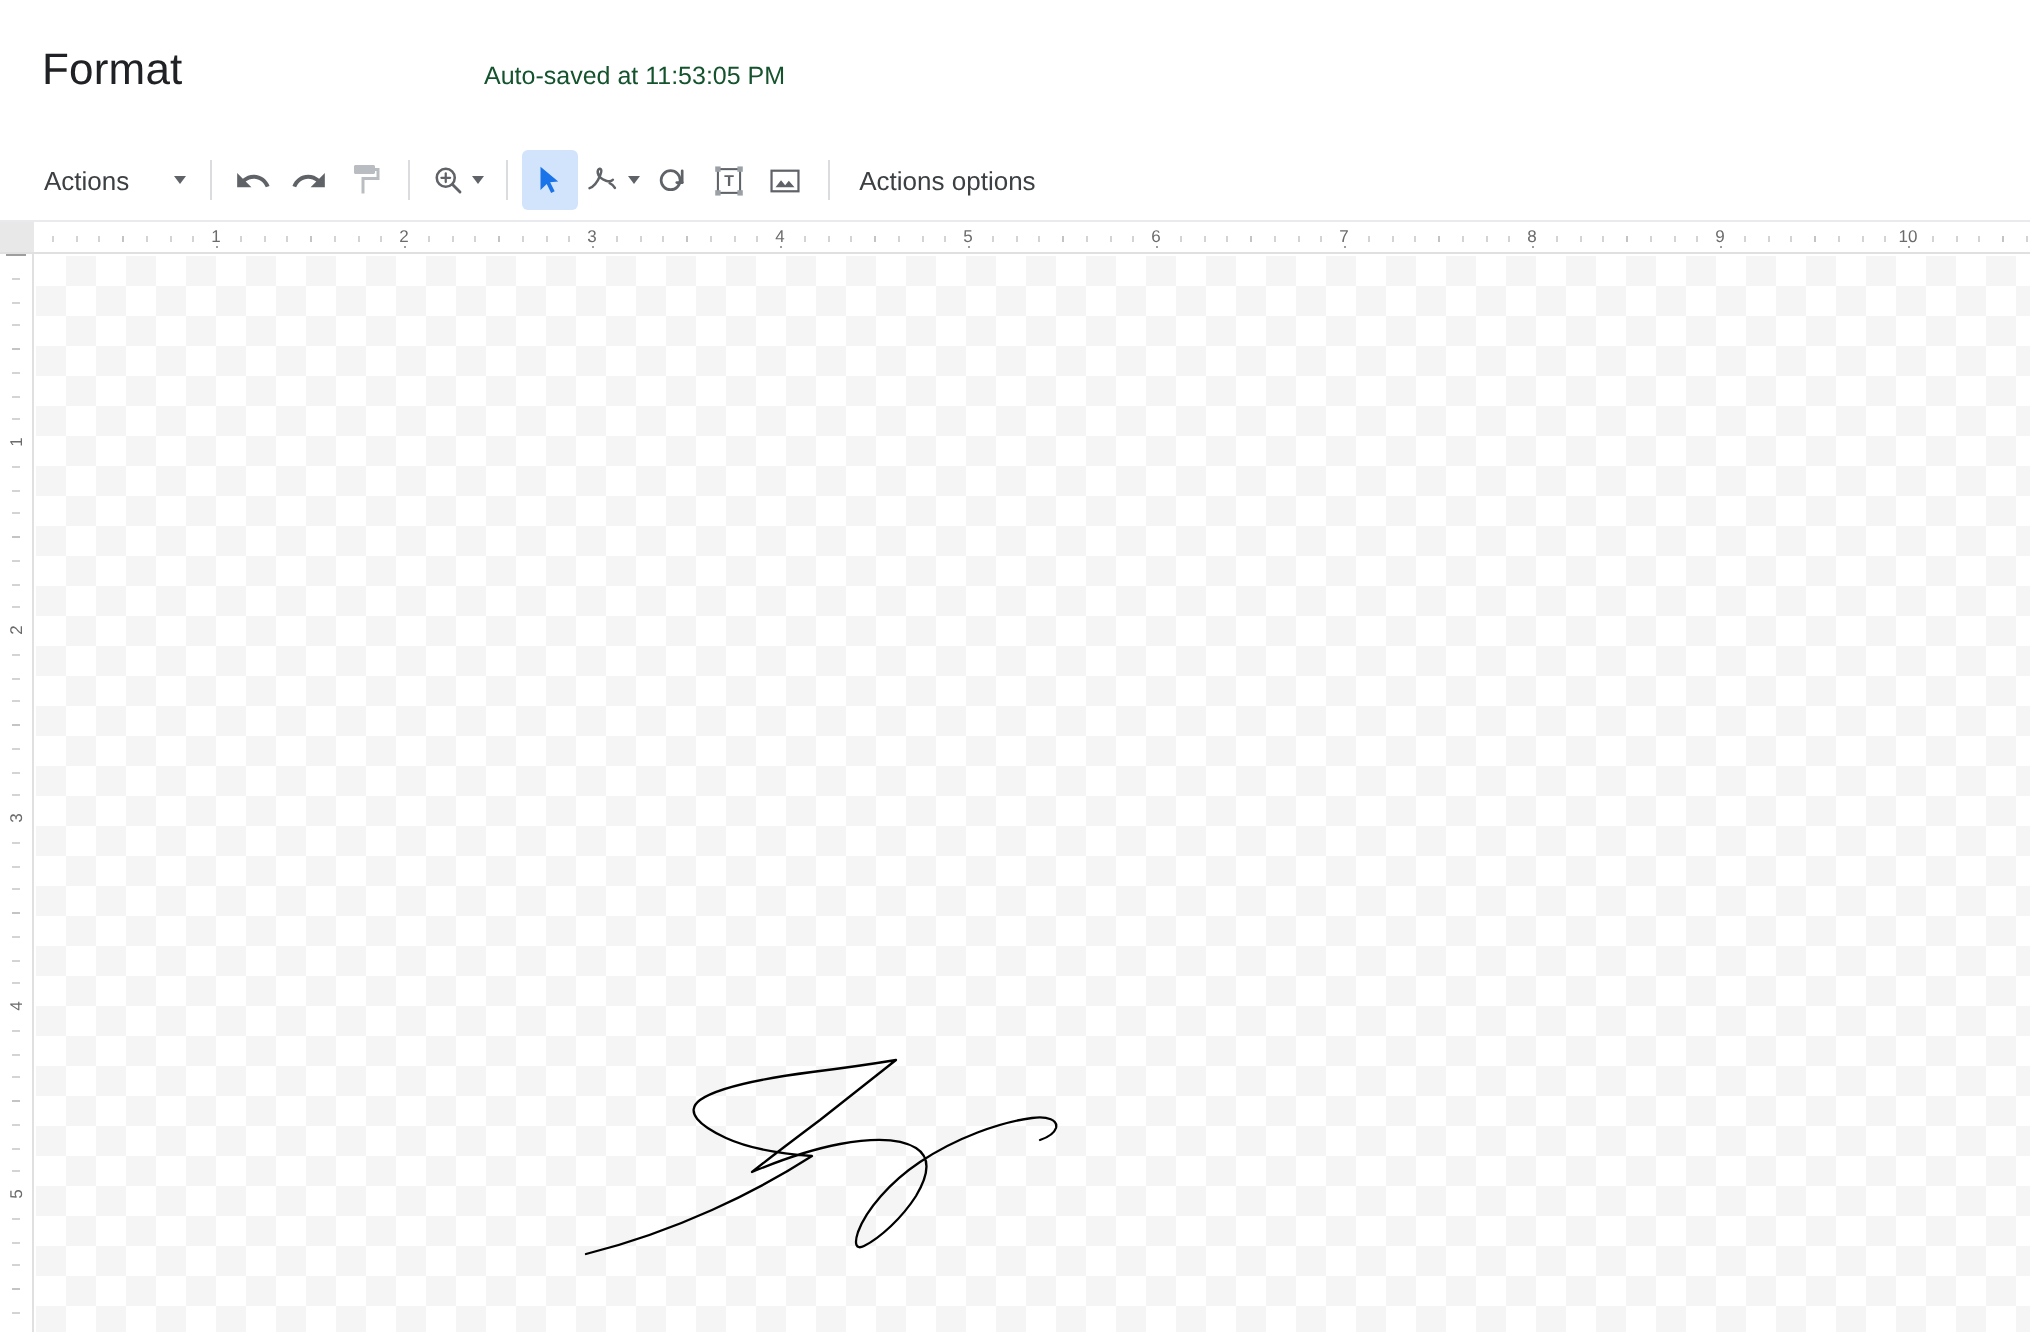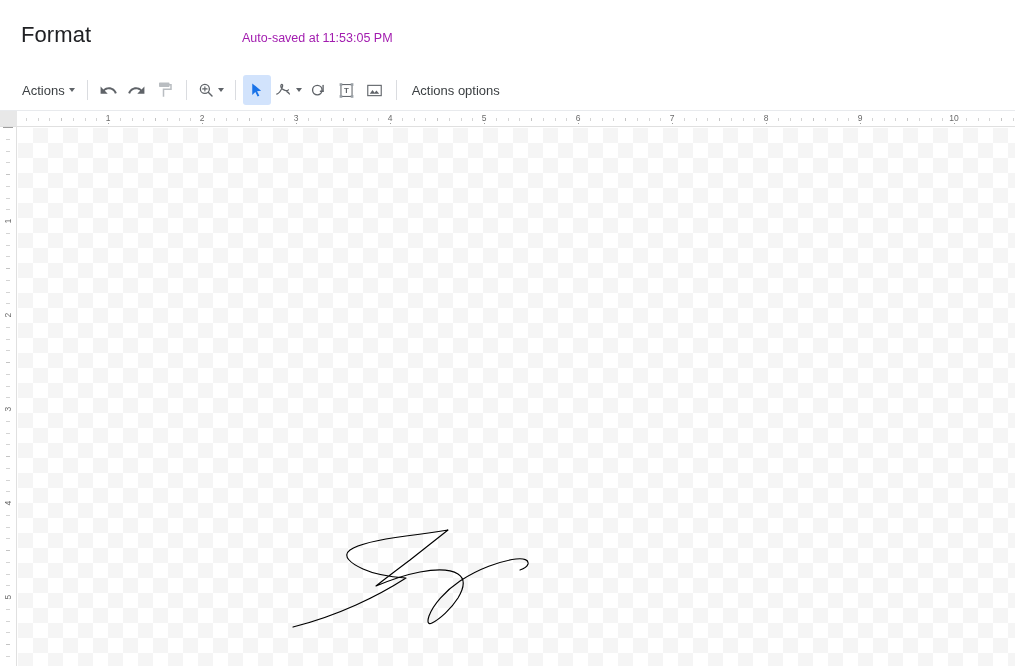--- a/index.html
+++ b/index.html
@@ -35,21 +35,21 @@
     font-weight: 400;
     color: #202124;
     letter-spacing: 0.1px;
     line-height: 30px;
   }
   .autosave {
     position: absolute;
     left: 242px;
     top: 30px;
     font-size: 12.5px;
-    color: #a21caf;
+    color: #14532d;
     line-height: 16px;
     white-space: nowrap;
   }
   .save-close-wrap {
     position: absolute;
     left: 841px;
     top: 14px;
     width: 155px;
     height: 40px;
     border: 3px solid #ff0000;
@@ -93,21 +93,21 @@
     align-items: center;
     justify-content: center;
     border-radius: 3px;
     cursor: pointer;
     color: #5f6368;
   }
   .tb-text {
     padding: 0 5px 0 4px;
     font-size: 13px;
     color: #3c4043;
-    gap: 2px;
+    gap: 20px;
   }
   .tb-icon { width: 28px; }
   .tb-icon-wide { width: 34px; gap: 1px; }
   .tb-sep {
     width: 1px;
     height: 20px;
     background: #dadce0;
     margin: 0 7px;
   }
   .tb-active { background: #d2e3fc; }

